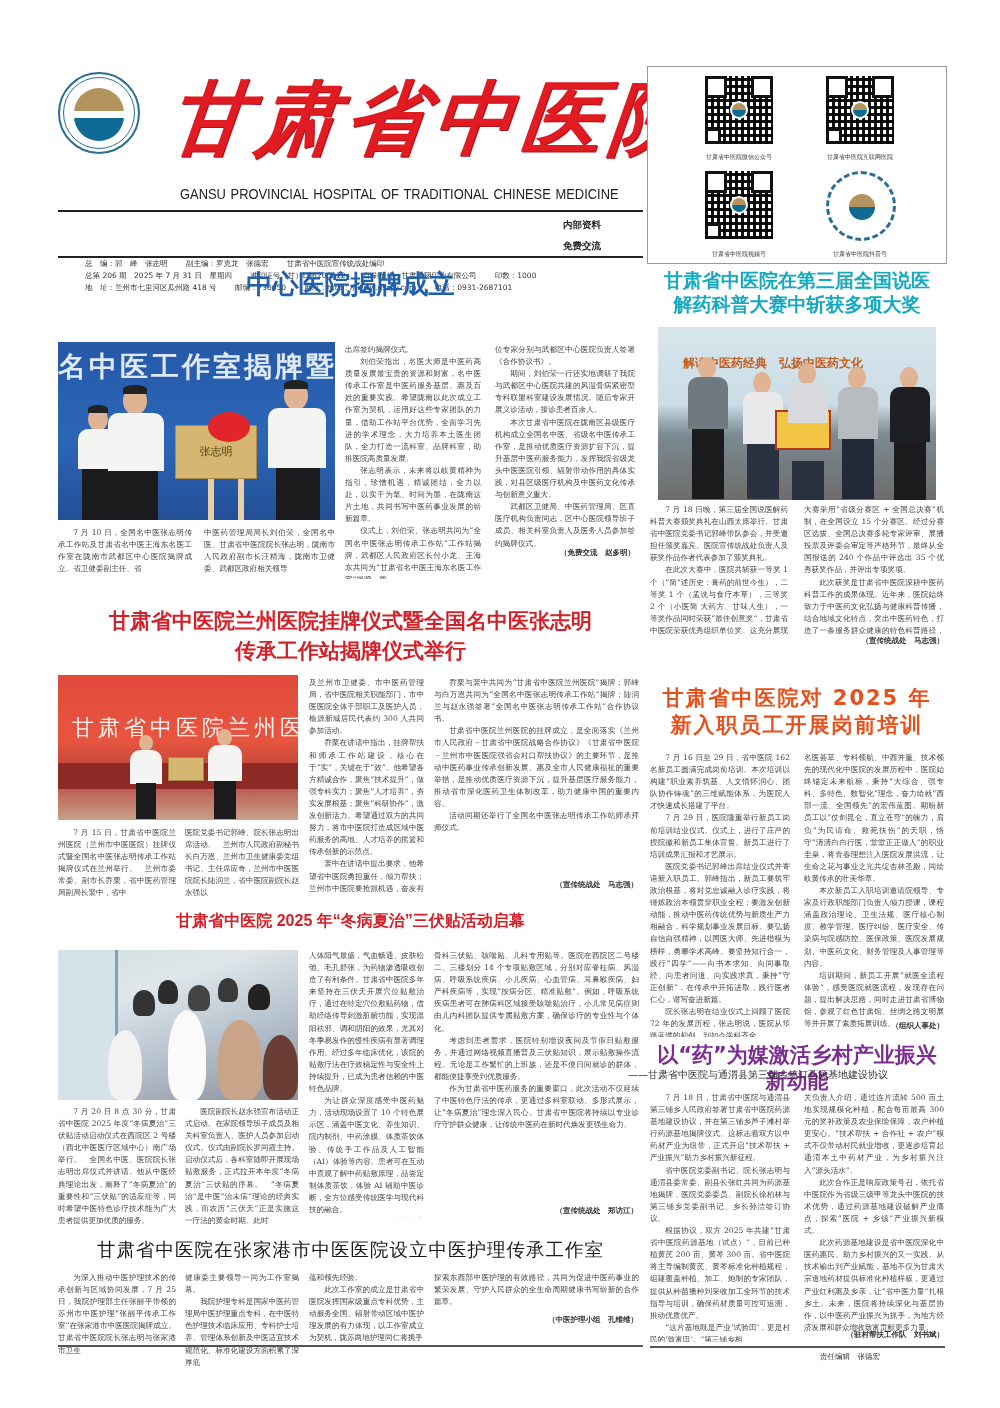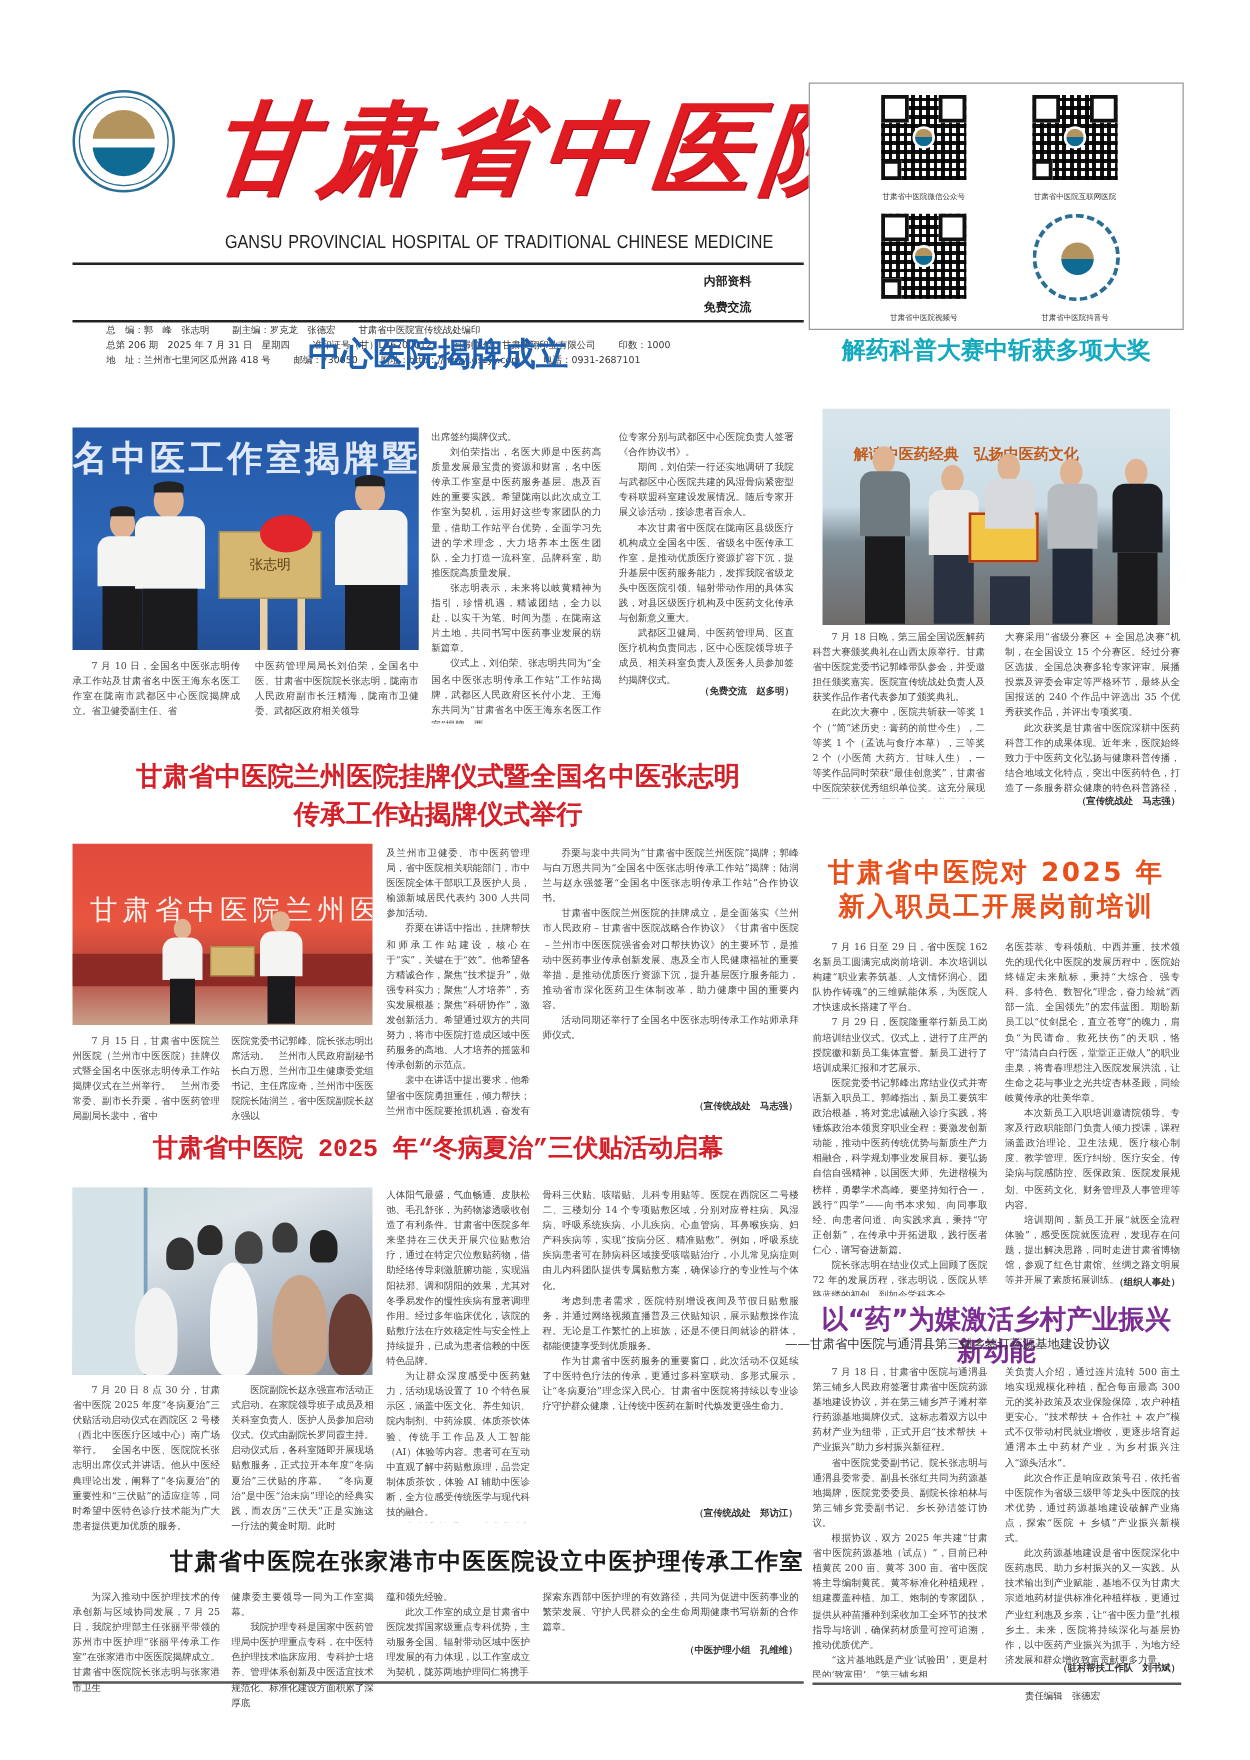--- a/index.html
+++ b/index.html
@@ -33,21 +33,21 @@
   .qr-round { position: absolute; width: 70px; height: 70px; border-radius: 50%; border: 3px dashed #2a6e93; background: #fff; }
   .qr-round .mid { position: absolute; left: 20px; top: 20px; width: 26px; height: 26px; border-radius: 50%; background: linear-gradient(#b3935e 50%, #0f6b93 50%); }
   .qr-label { position: absolute; font-family: "DejaVu Sans", sans-serif; font-size: 6px; color: #333; width: 110px; text-align: center; }
 
   
   .h-blue { color: #1f5fae; font-family: "DejaVu Sans", sans-serif; font-weight: bold; text-align: center; }
   .h-teal { color: #13a9bf; font-family: "DejaVu Sans", sans-serif; font-weight: bold; text-align: center; }
   .h-red { color: #d42029; font-family: "DejaVu Serif", serif; font-weight: bold; text-align: center; }
   .h-orange { color: #e8501b; font-family: "DejaVu Sans", sans-serif; font-weight: bold; text-align: center; }
   .h-purple { color: #7b2d91; font-family: "DejaVu Sans", sans-serif; font-weight: bold; text-align: center; }
-  .h-black { color: #1a1a1a; font-family: "DejaVu Sans", sans-serif; font-weight: bold; text-align: right; }
+  .h-black { color: #1a1a1a; font-family: "DejaVu Sans", sans-serif; font-weight: normal; text-align: center; }
 
   
   .col { font-size: 7.6px; line-height: 12.1px; color: #444; text-align: justify; overflow: hidden; }
   .col p { text-indent: 2em; }
   .col p.cont { text-indent: 0; }
   .byline { text-align: right; font-weight: bold; font-family: "DejaVu Sans", sans-serif; color: #333; font-size: 7.5px; }
 
   
   .photo { overflow: hidden; }
   .photo1 { background: linear-gradient(180deg, #2559a8 0%, #2d66b7 55%, #234f96 100%); }
@@ -213,21 +213,21 @@
   <p>乔栗在讲话中指出，挂牌帮扶和师承工作站建设，核心在于“实”，关键在于“效”。他希望各方精诚合作，聚焦“技术提升”，做强专科实力；聚焦“人才培养”，夯实发展根基；聚焦“科研协作”，激发创新活力。希望通过双方的共同努力，将市中医院打造成区域中医药服务的高地、人才培养的摇篮和传承创新的示范点。</p>
   <p>裴中在讲话中提出要求，他希望省中医院勇担重任，倾力帮扶；兰州市中医院要抢抓机遇，奋发有为，主动对接，虚心求教，努力将帮扶资源转化为内生动力；省市中医药管理部门要全力做好政策支持与协调保障，优化资源配置。</p>
 </div>
 <div class="abs col" style="left:434px;top:677px;width:205px;height:200px;column-count:1;">
   <p>乔栗与裴中共同为“甘肃省中医院兰州医院”揭牌；郭峰与白万恩共同为“全国名中医张志明传承工作站”揭牌；陆润兰与赵永强签署“全国名中医张志明传承工作站”合作协议书。</p>
   <p>甘肃省中医院兰州医院的挂牌成立，是全面落实《兰州市人民政府－甘肃省中医院战略合作协议》《甘肃省中医院－兰州市中医医院强省会对口帮扶协议》的主要环节，是推动中医药事业传承创新发展、惠及全市人民健康福祉的重要举措，是推动优质医疗资源下沉，提升基层医疗服务能力，推动省市深化医药卫生体制改革，助力健康中国的重要内容。</p>
   <p>活动同期还举行了全国名中医张志明传承工作站师承拜师仪式。</p>
 </div>
 <div class="abs byline" style="left:500px;top:880px;width:138px;">（宣传统战处　马志强）</div>
 
-<div class="abs h-red" style="left:58px;top:907px;width:585px;font-size:20px;line-height:28px;font-family:Liberation Mono, monospace;">甘肃省中医院 2025 年“冬病夏治”三伏贴活动启幕</div>
+<div class="abs h-red" style="left:58px;top:907px;width:585px;font-size:16px;line-height:28px;font-family:Liberation Sans, sans-serif;">甘肃省中医院 2025 年“冬病夏治”三伏贴活动启幕</div>
 <div class="abs photo photo3" style="left:58px;top:950px;width:240px;height:150px;">
   <div style="position:absolute;left:0;top:0;width:60px;height:150px;background:#d5e3e8;border-right:3px solid #7aa3c0;"></div>
   <div class="crowd" style="left:75px;top:40px;width:22px;height:26px;background:#333;"></div>
   <div class="crowd" style="left:100px;top:30px;width:20px;height:24px;background:#2c2c2c;"></div>
   <div class="crowd" style="left:130px;top:35px;width:22px;height:26px;background:#444;"></div>
   <div class="crowd" style="left:160px;top:28px;width:20px;height:24px;background:#3a3a3a;"></div>
   <div class="crowd" style="left:190px;top:34px;width:22px;height:26px;background:#222;"></div>
   <div class="crowd" style="left:50px;top:80px;width:34px;height:70px;background:#f2f2f2;"></div>
   <div class="crowd" style="left:110px;top:60px;width:38px;height:90px;background:#fafafa;"></div>
   <div class="crowd" style="left:160px;top:70px;width:44px;height:80px;background:#c9a488;"></div>
@@ -264,20 +264,21 @@
   <p class="cont">蕴和领先经验。</p>
   <p>此次工作室的成立是甘肃省中医院发挥国家级重点专科优势，主动服务全国、辐射带动区域中医护理发展的有力体现，以工作室成立为契机，陇苏两地护理同仁将携手</p>
 </div>
 <div class="abs col" style="left:434px;top:1272px;width:205px;">
   <p class="cont">探索东西部中医护理的有效路径，共同为促进中医药事业的繁荣发展、守护人民群众的全生命周期健康书写崭新的合作篇章。</p>
 </div>
 <div class="abs byline" style="left:500px;top:1315px;width:138px;">（中医护理小组　孔维维）</div>
 <div class="abs rule-bottom" style="left:58px;top:1345px;width:585px;"></div>
 
 <div class="abs h-teal" style="left:647px;top:268px;width:300px;font-size:19px;line-height:24px;">
+  <div>甘肃省中医院在第三届全国说医</div>
   <div>解药科普大赛中斩获多项大奖</div>
 </div>
 <div class="abs photo photo4" style="left:658px;top:327px;width:278px;height:173px;">
   <div style="position:absolute;left:25px;top:28px;color:#c45b1a;font-size:12px;font-weight:bold;white-space:nowrap;">解读中医药经典　弘扬中医药文化</div>
   <div class="person" style="left:30px;top:30px;">
     <div class="head" style="left:10px;top:0;width:18px;height:22px;"></div>
     <div class="shirt" style="left:0;top:20px;width:40px;height:52px;background:#6e7a80;"></div>
     <div class="pants" style="left:4px;top:72px;width:32px;height:70px;"></div>
   </div>
   <div class="person" style="left:85px;top:45px;">

